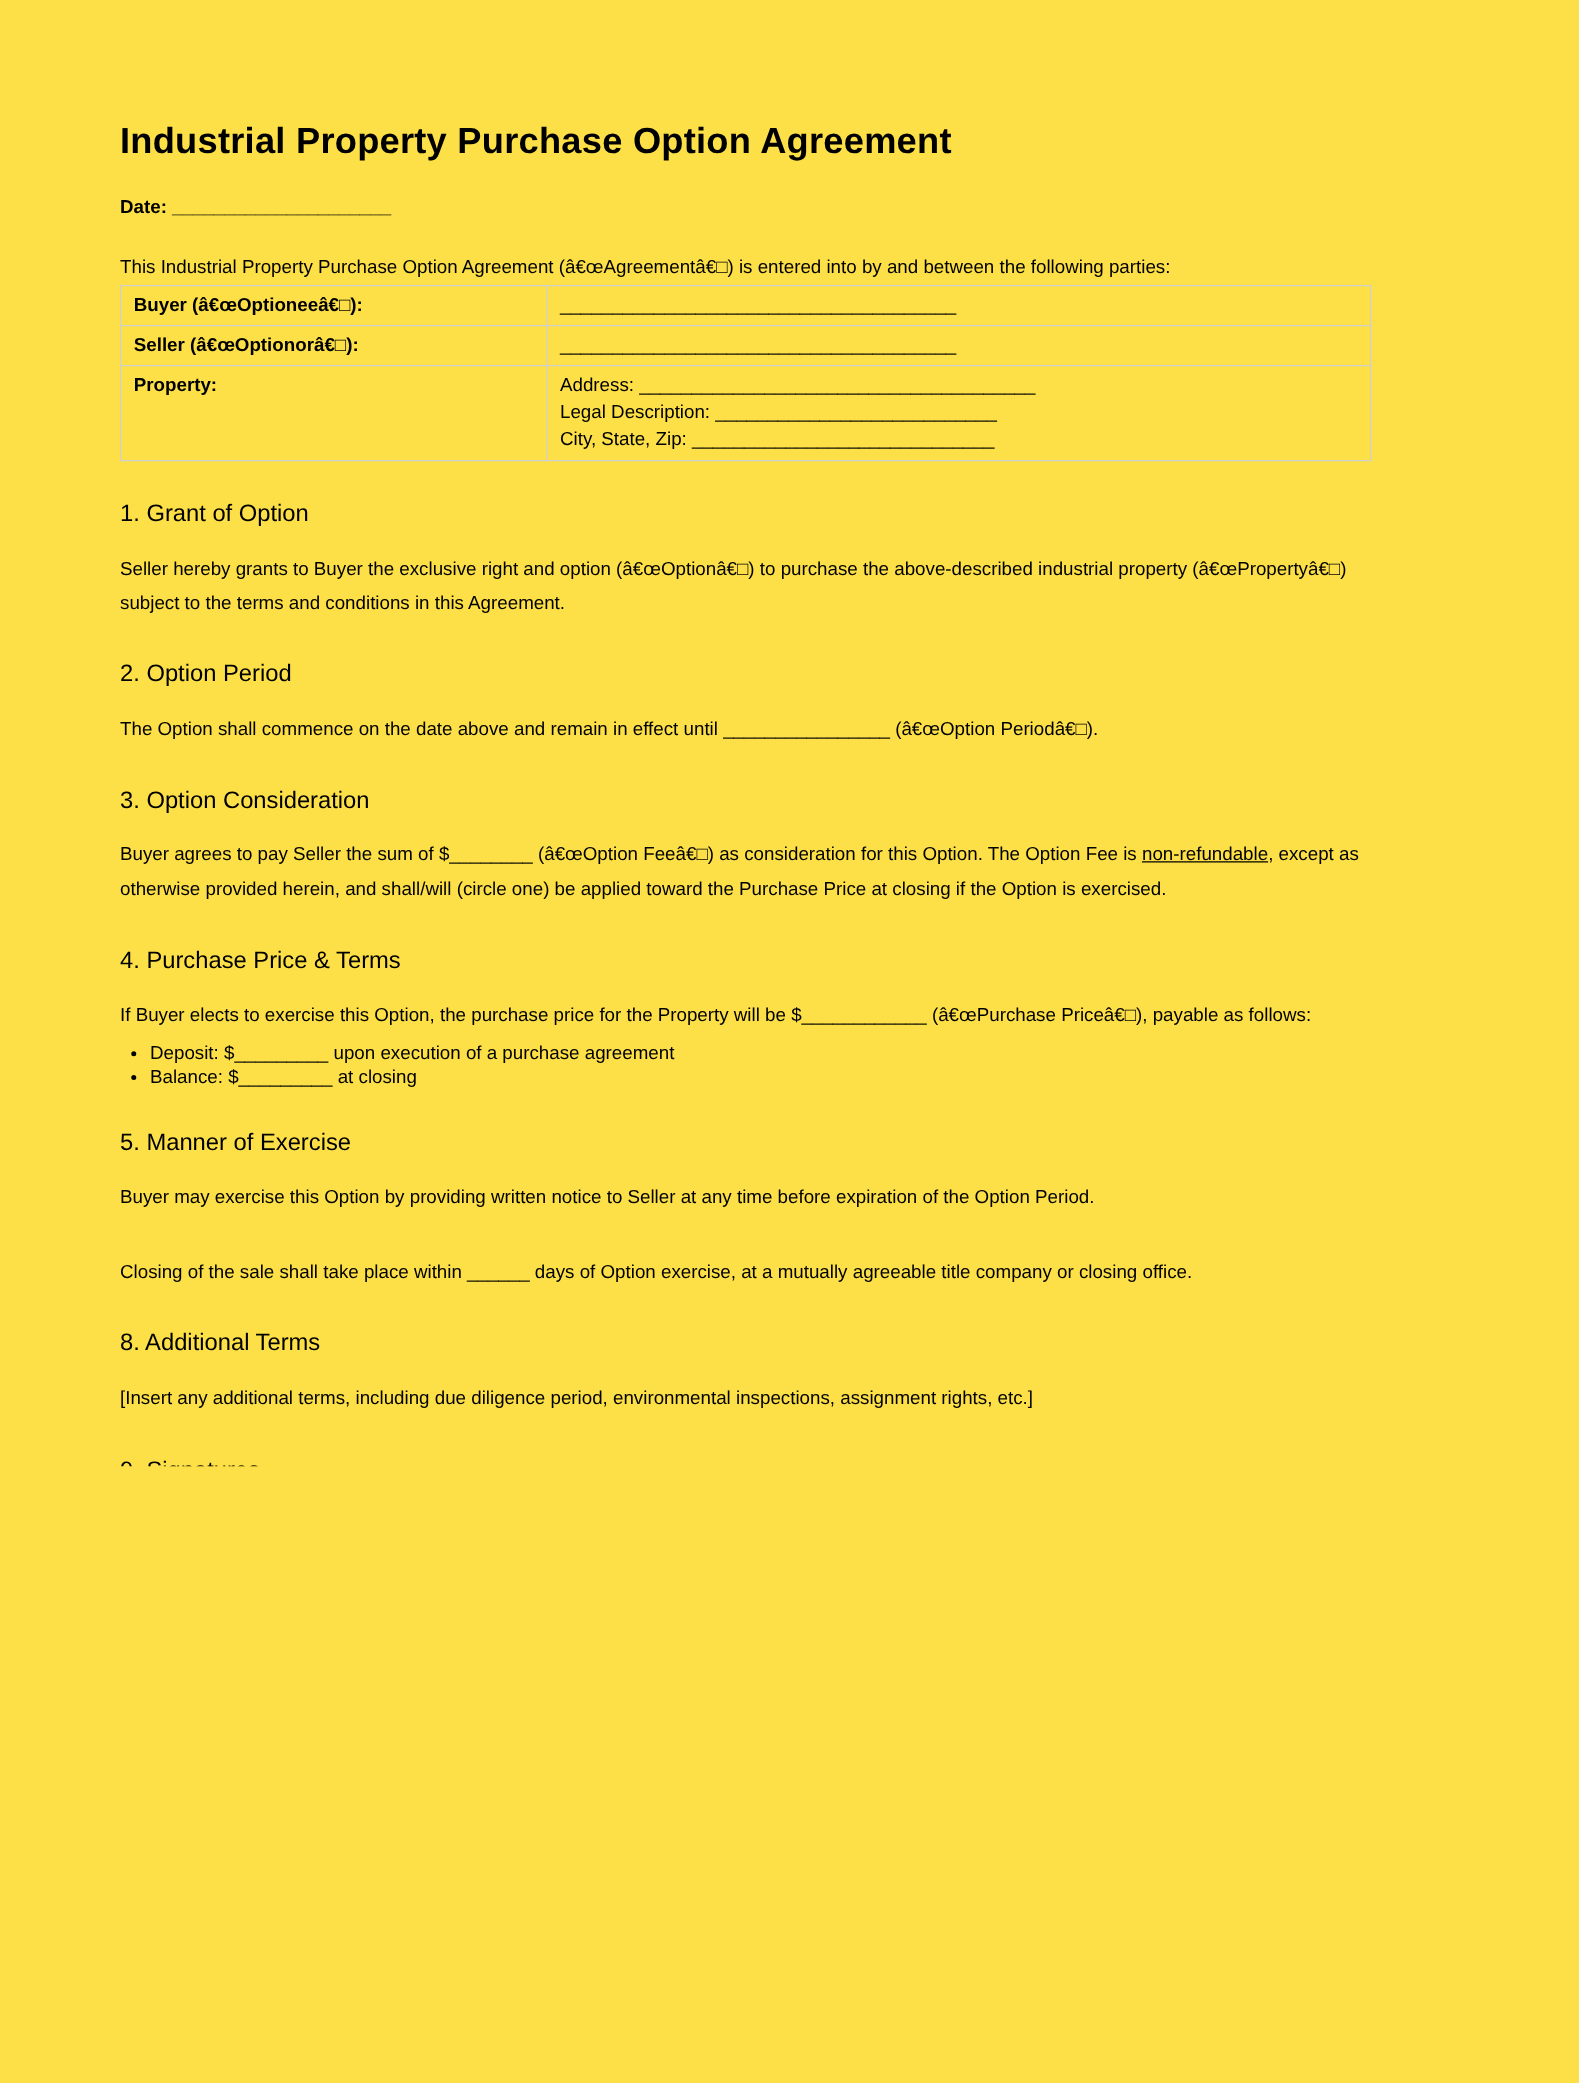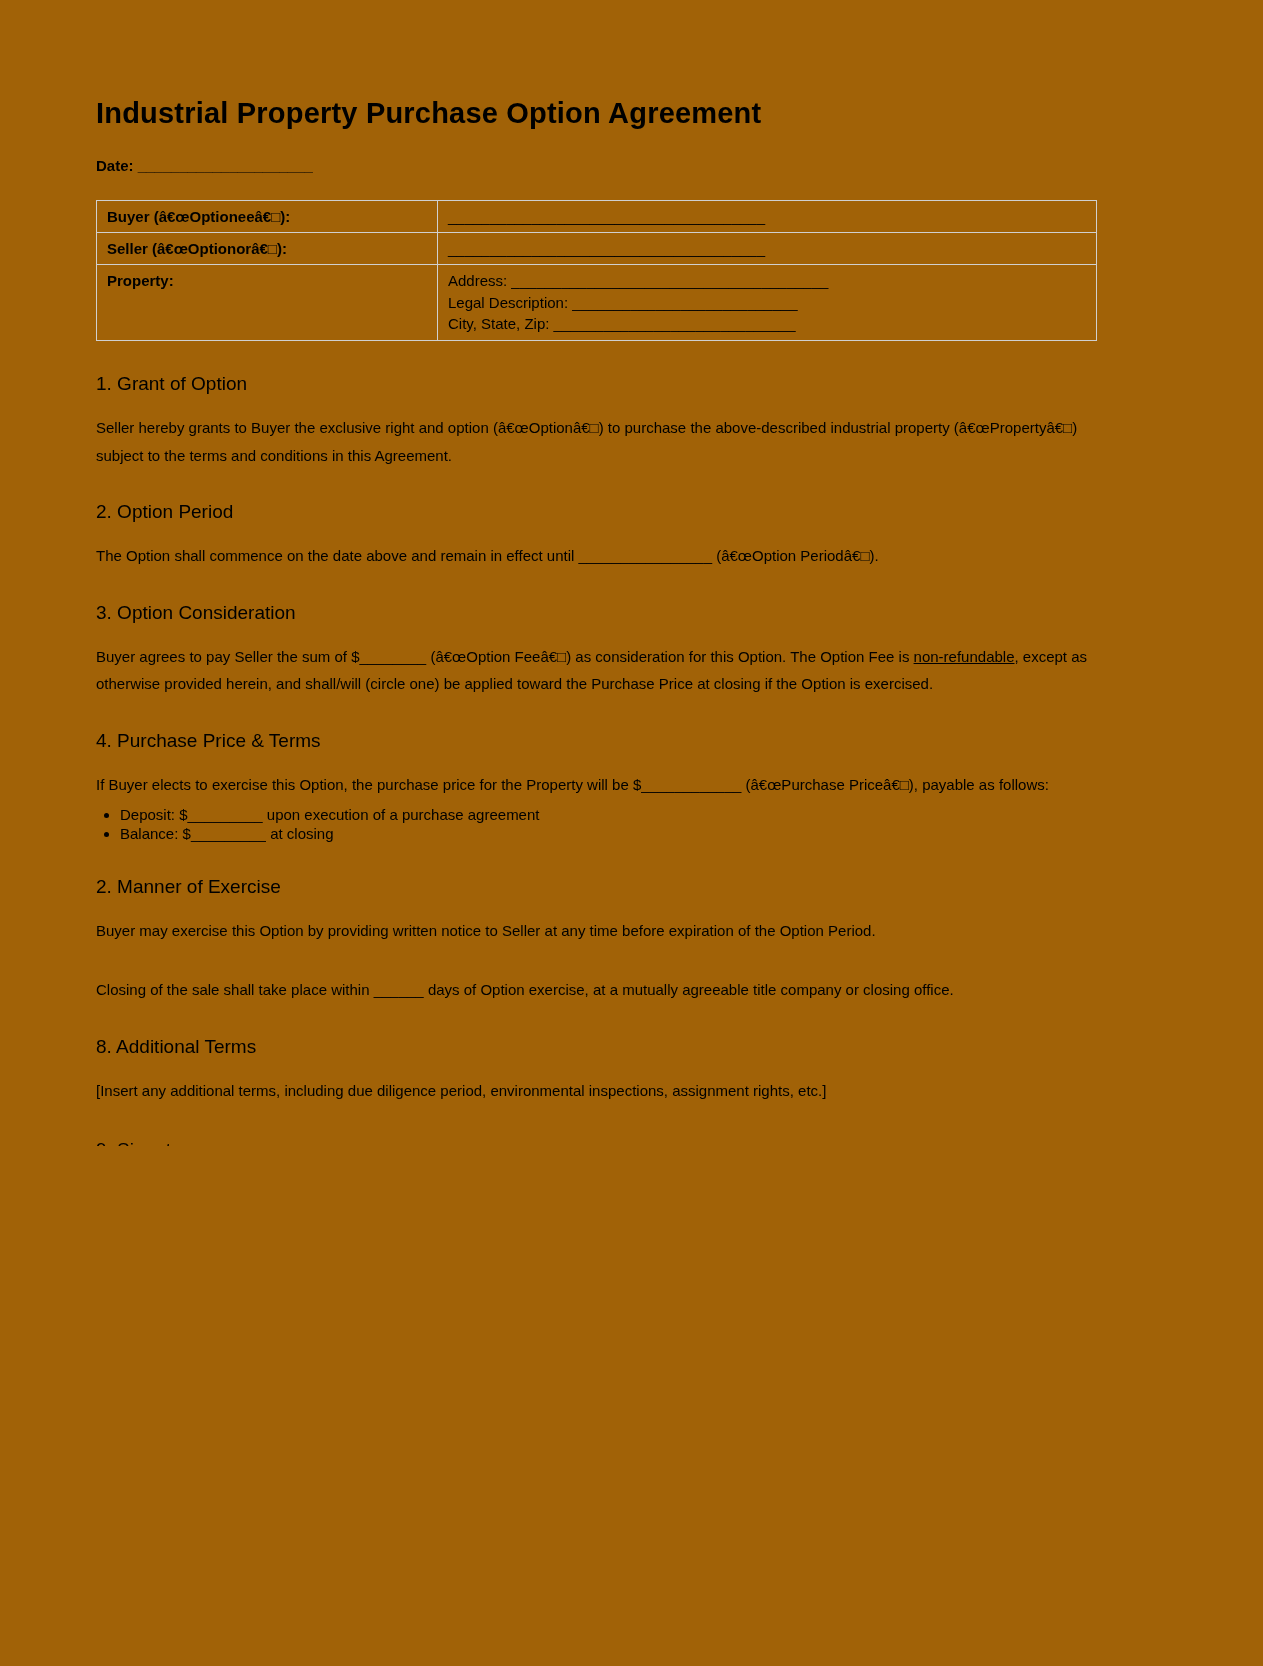--- a/index.html
+++ b/index.html
@@ -1,21 +1,21 @@
 <!DOCTYPE html>
 <html><head>
 <meta charset="utf-8">
 <style>
   html, body { margin: 0; padding: 0; background: #ffffff; }
   .page {
     position: relative;
     width: 1263px;
     height: 1666px;
     margin: 0 auto;
-    background: #a16207;
+    background: #fde047;
     box-sizing: border-box;
     padding: 97px 166px 0 96px;
     overflow: hidden;
     font-family: "Liberation Sans", sans-serif;
     color: #000000;
   }
   h1.doc-title {
     font-size: 29px;
     line-height: 1.15;
     font-weight: bold;
@@ -71,20 +71,21 @@
 </style>
 </head>
 <body>
 
 <div class="page">
 
   <h1 class="doc-title">Industrial Property Purchase Option Agreement</h1>
 
   <p class="date-line"><span>Date:</span> <span>_____________________</span></p>
 
+  <p class="para intro">This Industrial Property Purchase Option Agreement (â€œAgreementâ€□) is entered into by and between the following parties:</p>
 
   <table class="parties">
     <tbody>
         <tr>
       <td class="lbl">Buyer (â€œOptioneeâ€□):</td>
       <td>______________________________________</td>
     </tr>
     <tr>
       <td class="lbl">Seller (â€œOptionorâ€□):</td>
       <td>______________________________________</td>
@@ -118,21 +119,21 @@
   <div class="sec">
     <h2 class="sec-head">4. Purchase Price &amp; Terms</h2>
     <p class="para">If Buyer elects to exercise this Option, the purchase price for the Property will be $____________ (â€œPurchase Priceâ€□), payable as follows:</p>
     <ul class="blist">
       <li>Deposit: $_________ upon execution of a purchase agreement</li>
       <li>Balance: $_________ at closing</li>
     </ul>
   </div>
 
   <div class="sec">
-    <h2 class="sec-head">2. Manner of Exercise</h2>
+    <h2 class="sec-head">5. Manner of Exercise</h2>
     <p class="para">Buyer may exercise this Option by providing written notice to Seller at any time before expiration of the Option Period.</p>
   </div>
 
   <div class="sec">
     <p class="para">Closing of the sale shall take place within ______ days of Option exercise, at a mutually agreeable title company or closing office.</p>
   </div>
 
 
   <div class="sec">
     <h2 class="sec-head">8. Additional Terms</h2>

